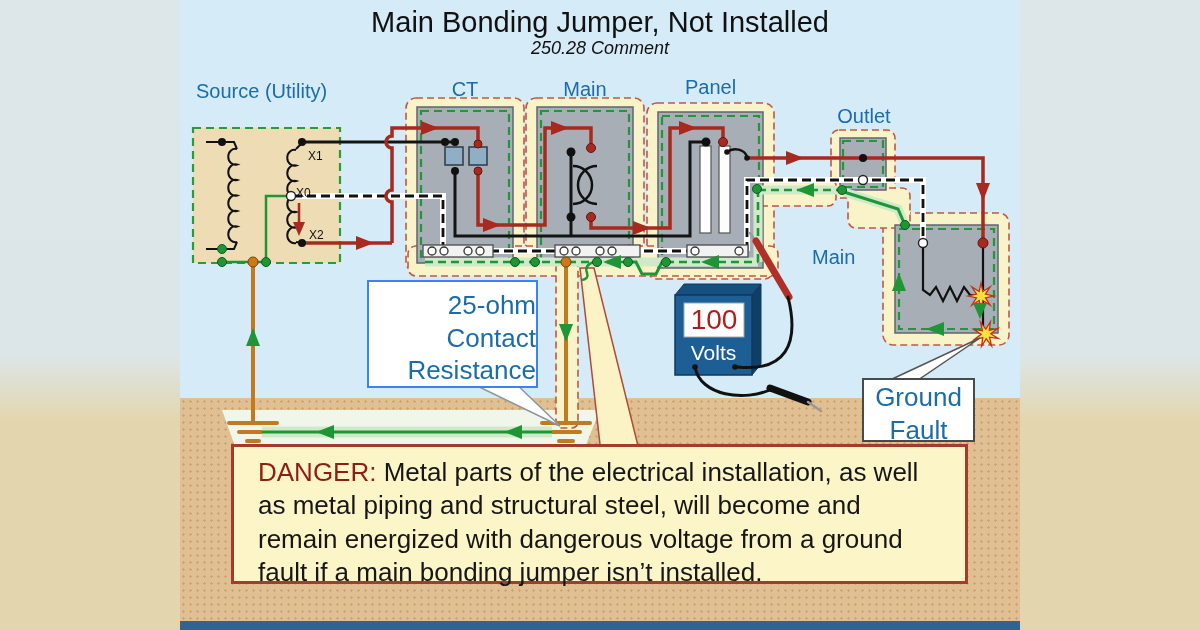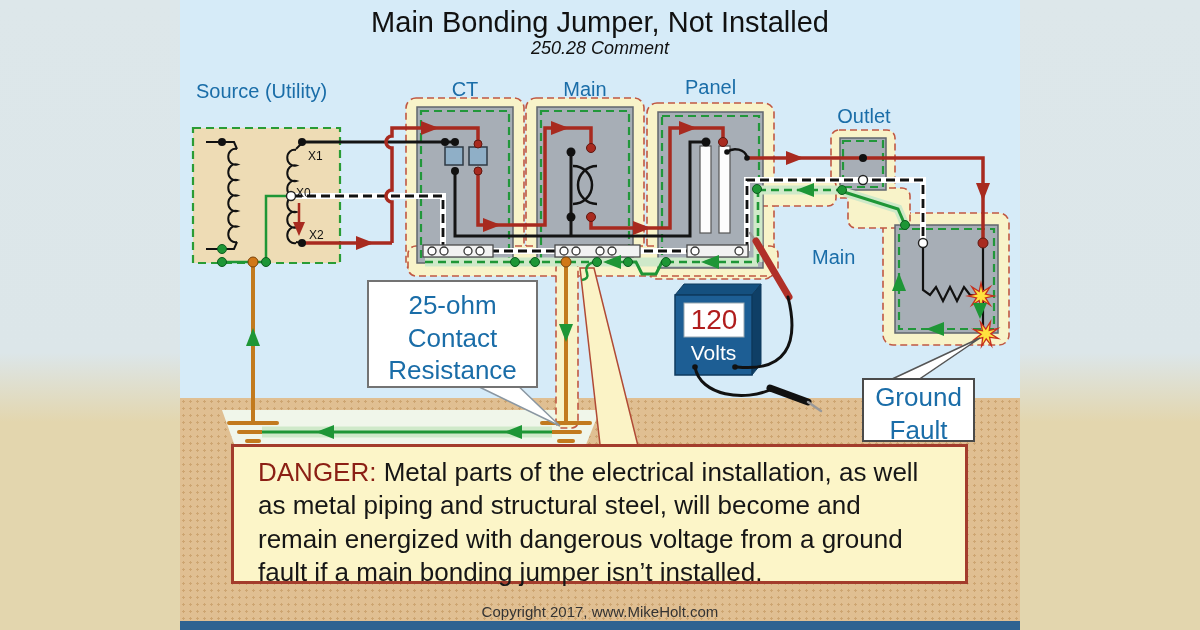--- a/index.html
+++ b/index.html
@@ -19,21 +19,21 @@
   svg { position:absolute; left:0; top:0; }
 
   .lbl { position:absolute; color:#1a6da8; font-size:20px; white-space:nowrap;text-align:center; }
   .lbl.center { text-align:center; white-space:normal; }
   .term { position:absolute; color:#111; font-size:12px; }
 
   #title    { position:absolute; left:180px; top:6px;  width:840px; text-align:center; font-size:29px; color:#111; }
   #subtitle { position:absolute; left:180px; top:38px; width:840px; text-align:center; font-size:18px; color:#111; font-style:italic; }
 
   .callout { position:absolute; background:#fff; color:#1a6da8; text-align:center; font-size:26px; line-height:1.25; }
-  #callout-resistance { left:367px; top:280px; width:171px; height:108px; border:2px solid #737373; padding-top:7px; }
+  #callout-resistance { left:367px; top:280px; width:171px; height:108px; border:2px solid #3b82f6; padding-top:7px;text-align:right; }
   #callout-groundfault { left:862px; top:378px; width:113px; height:64px; border:2px solid #4a4a4a; padding-top:1px; }
 
   #meter-reading { position:absolute; left:684px; top:303px; width:60px; height:34px; line-height:34px;
     text-align:center; font-size:28px; color:#b01d1d; }
   #meter-unit { position:absolute; left:675px; top:341px; width:77px; text-align:center; font-size:21px; color:#fff; }
 
   #danger-box { position:absolute; left:231px; top:444px; width:737px; height:140px;
     background:#fcf5c8; border:3px solid #a33c2c; padding:9px 24px; font-size:26px; line-height:1.28; color:#161616; }
   #danger-box .danger-word { color:#8b1f14; }
 
@@ -304,19 +304,18 @@
   <div class="lbl center" style="left:819px; top:105px; width:90px;">Outlet</div>
   <div class="lbl" style="left:812px; top:246px;">Main</div>
 
   <div class="term" style="left:308px; top:149px;">X1</div>
   <div class="term" style="left:296px; top:186px;">X0</div>
   <div class="term" style="left:309px; top:228px;">X2</div>
 
   <div class="callout" id="callout-resistance">25-ohm Contact Resistance</div>
   <div class="callout" id="callout-groundfault">Ground Fault</div>
 
-  <div id="meter-reading">120</div>
+  <div id="meter-reading">100</div>
   <div id="meter-unit">Volts</div>
 
   <div id="danger-box"><span class="danger-word">DANGER:</span> <span>Metal parts of the electrical installation, as well as metal piping and structural steel, will become and remain energized with dangerous voltage from a ground fault if a main bonding jumper isn’t installed.</span></div>
 
-  <div id="copyright">Copyright 2017, www.MikeHolt.com</div>
 </div>
 
 </body></html>

